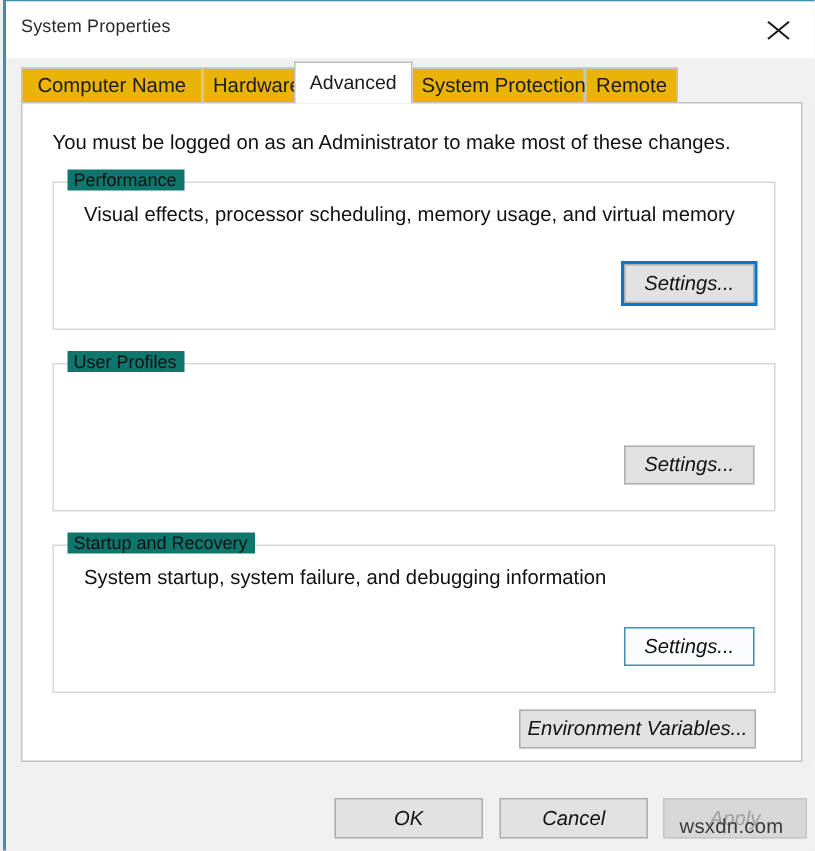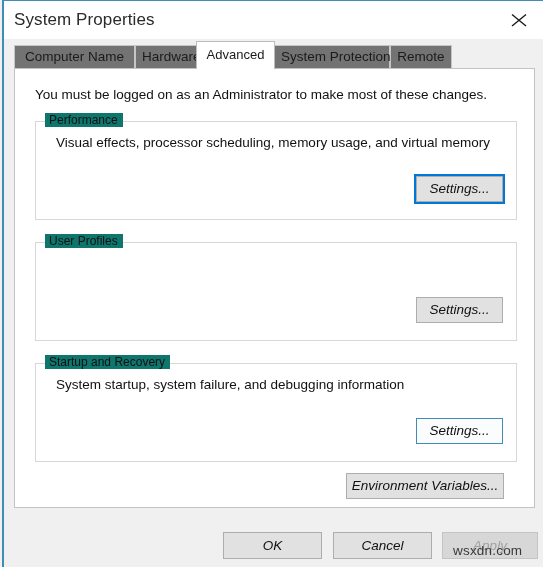--- a/index.html
+++ b/index.html
@@ -34,21 +34,21 @@
     left: 0;
     top: 0;
     right: 0;
     height: 38px;
     background: #ffffff;
   }
   #title-text {
     position: absolute;
     left: 10px;
     top: 9px;
-    font-size: 17px;
+    font-size: 12px;
     color: #2b2b2b;
     letter-spacing: 0.1px;
     white-space: nowrap;
   }
   #close-button {
     position: absolute;
     right: 0px;
     top: 0px;
     width: 46px;
     height: 38px;
@@ -67,21 +67,21 @@
     top: 38px;
     right: 0;
     height: 30px;
     background: #f0f0f0;
   }
   .tab {
     position: absolute;
     top: 6px;
     height: 24px;
     box-sizing: border-box;
-    background: #737373;
+    background: #eab308;
     border: 1px solid #c6c6c6;
     border-bottom: none;
     font-size: 13.5px;
     color: #1b1b1b;
     line-height: 22px;
     text-align: center;
     white-space: nowrap;
     cursor: pointer;
     padding: 0 6px;
   }

